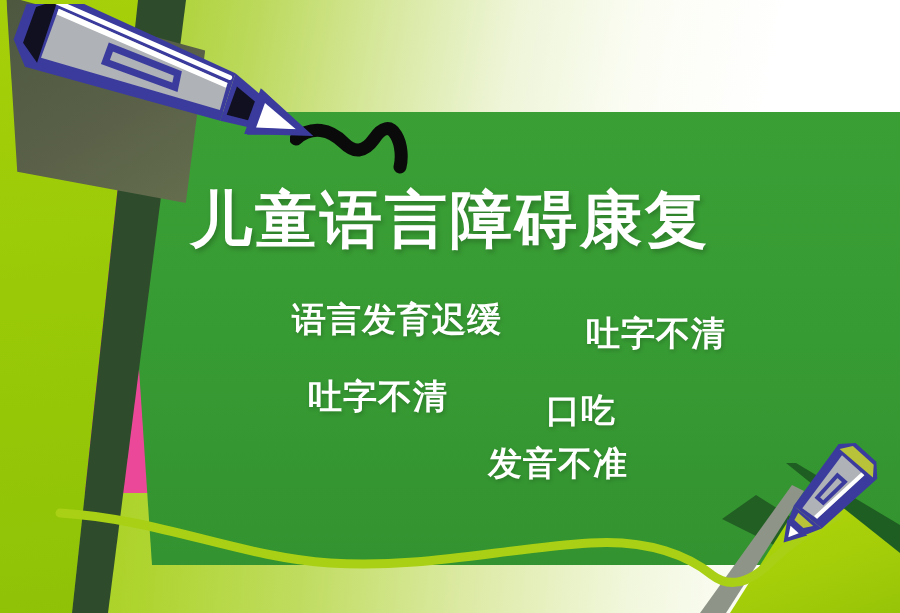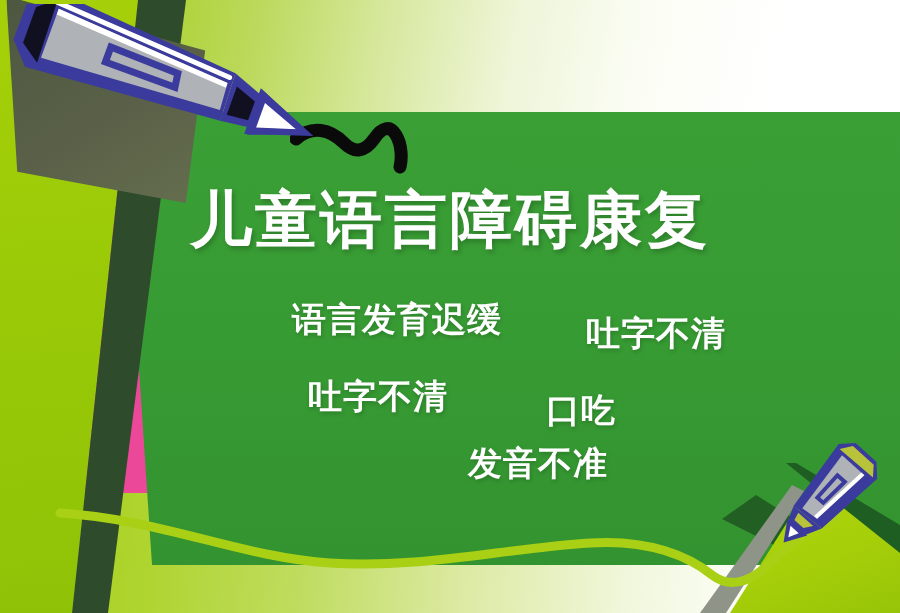--- a/index.html
+++ b/index.html
@@ -166,21 +166,21 @@
     color: #ffffff;
     letter-spacing: 1px;
     white-space: nowrap;
     text-shadow: 1px 2px 4px rgba(0,0,0,0.20);
     font-family: "DejaVu Sans", "Liberation Sans", sans-serif;
   }
   .s0 { left: 292px; top: 297px; }
   .s1 { left: 586px; top: 311px; }
   .s2 { left: 308px; top: 374px; }
   .s3 { left: 531px; top: 388px; margin-left: 15px; }
-  .s4 { left: 468px; top: 441px; }
+  .s4 { left: 488px; top: 441px; }
 </style>
 </head>
 <body>
 
 <div id="poster">
 
   <div class="bg-top-gradient"></div>
   <div class="bg-bottom-gradient"></div>
   <div class="panel-green"></div>
   <div class="wedge-left-bright"></div>

